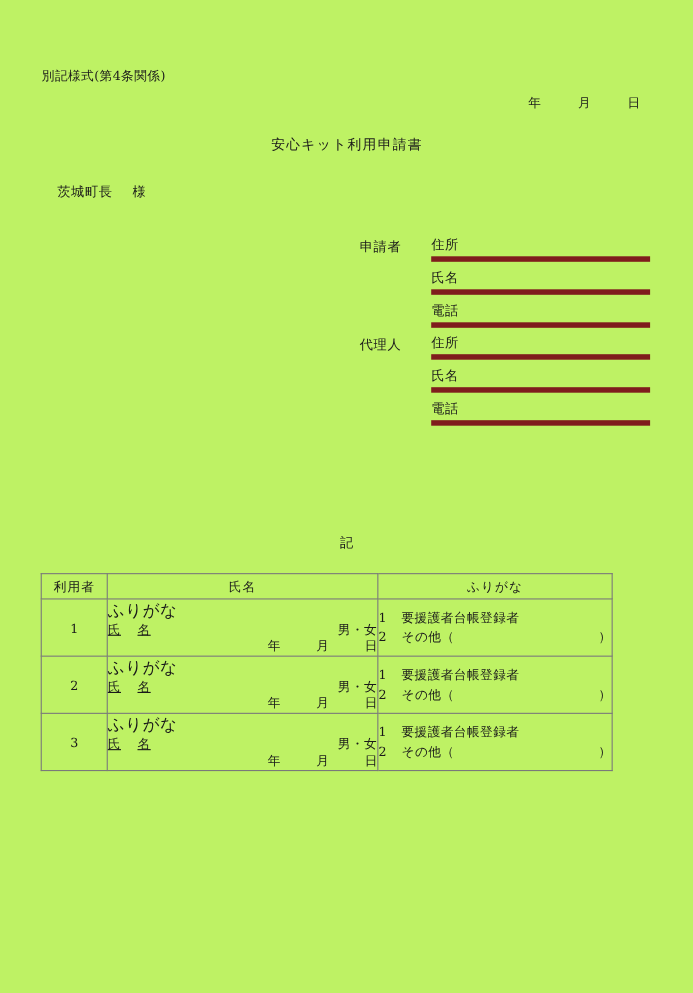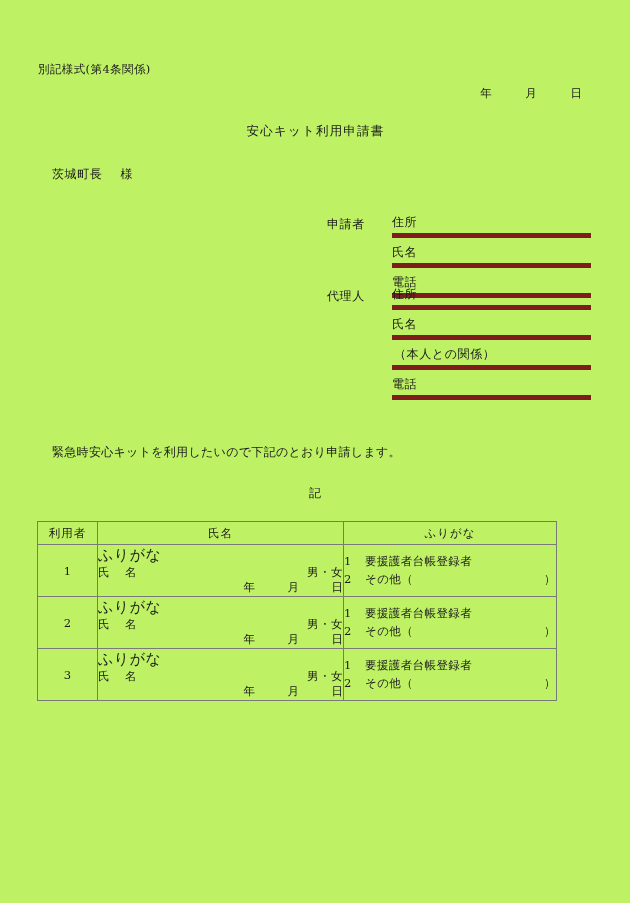--- a/index.html
+++ b/index.html
@@ -63,21 +63,21 @@
   .addressee .suffix { margin-left: 18px; }
 
   
   .party {
     position: absolute;
     left: 292px;
     width: 264px;
     margin-left: 35px;
   }
   .party-applicant { top: 208px; }
-  .party-agent     { top: 280px; }
+  .party-agent     { top: 297px; }
 
   .party-row {
     position: relative;
     height: 30px;
     display: flex;
     align-items: flex-end;
   }
   .party-tag {
     position: absolute;
     left: 0;
@@ -163,21 +163,21 @@
     font-size: 15px;
     letter-spacing: 0.5px;
     line-height: 1.25;
   }
   .nc-mid {
     display: flex;
     justify-content: space-between;
     align-items: baseline;
     line-height: 1.35;
   }
-  .nc-name-label { font-size: 11.5px; letter-spacing: 0.5px; }
+  .nc-name-label { font-size: 11.5px; letter-spacing: 0.5px; text-decoration: underline; }
   .nc-name-label .sp { display: inline-block; width: 15px; }
   .nc-gender { font-size: 11.5px; letter-spacing: 0.5px; white-space: nowrap; text-align: right; }
   .nc-date {
     text-align: right;
     font-size: 11.5px;
     line-height: 1.3;
     white-space: nowrap;
   }
   .nc-date .u { display: inline-block; min-width: 44px; text-align: left; }
   .nc-date .u-last { min-width: 0; }
@@ -245,31 +245,25 @@
         <span class="field-label">住所</span>
       </span>
     </div>
     <div class="party-row">
       <span class="field">
         <span class="field-label">氏名</span>
       </span>
     </div>
     <div class="party-row">
       <span class="field">
-        <span class="field-label paren">（本人との関係）</span>
-      </span>
-    </div>
-    <div class="party-row">
-      <span class="field">
         <span class="field-label">電話</span>
       </span>
     </div>
   </div>
 
-  <div class="statement">緊急時安心キットを利用したいので下記のとおり申請します。</div>
 
   <div class="ki-marker">記</div>
 
   <table class="form-table">
     <colgroup>
       <col class="col-user">
       <col class="col-name">
       <col class="col-reason">
     </colgroup>
     <thead>

